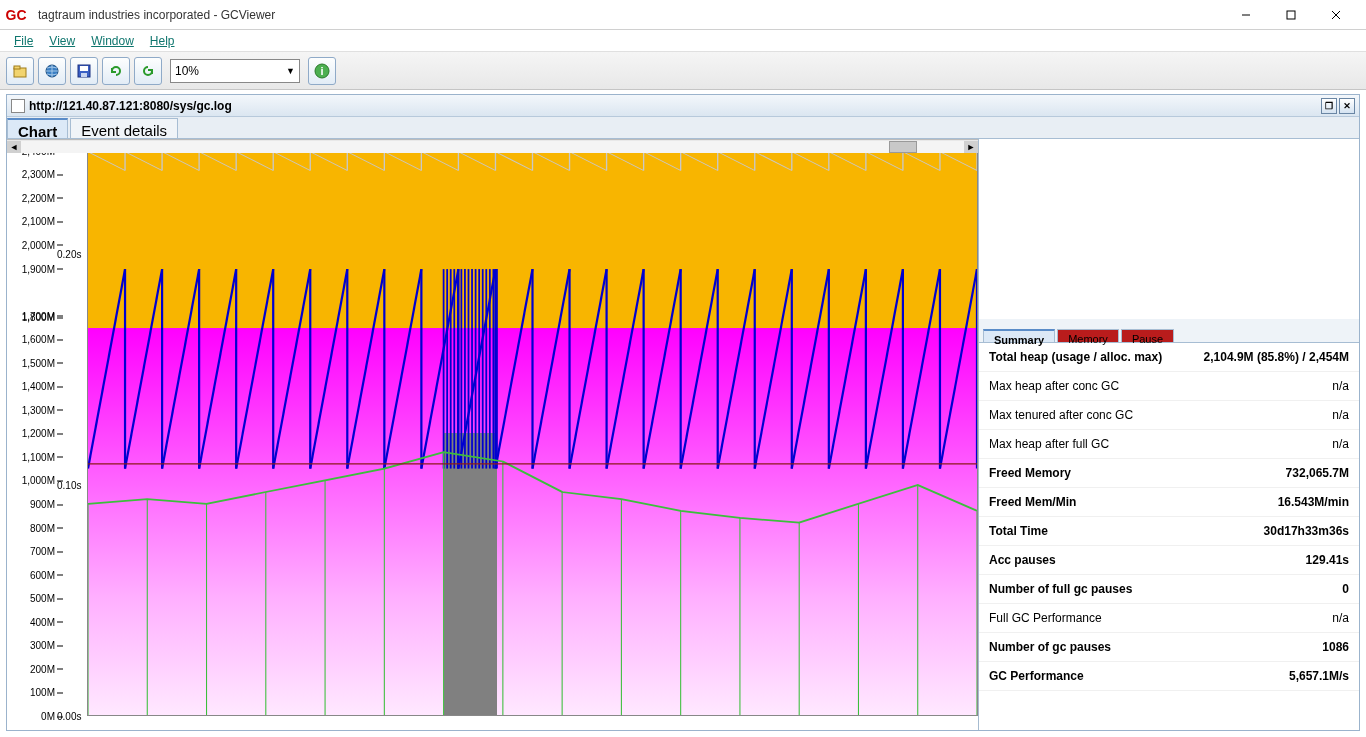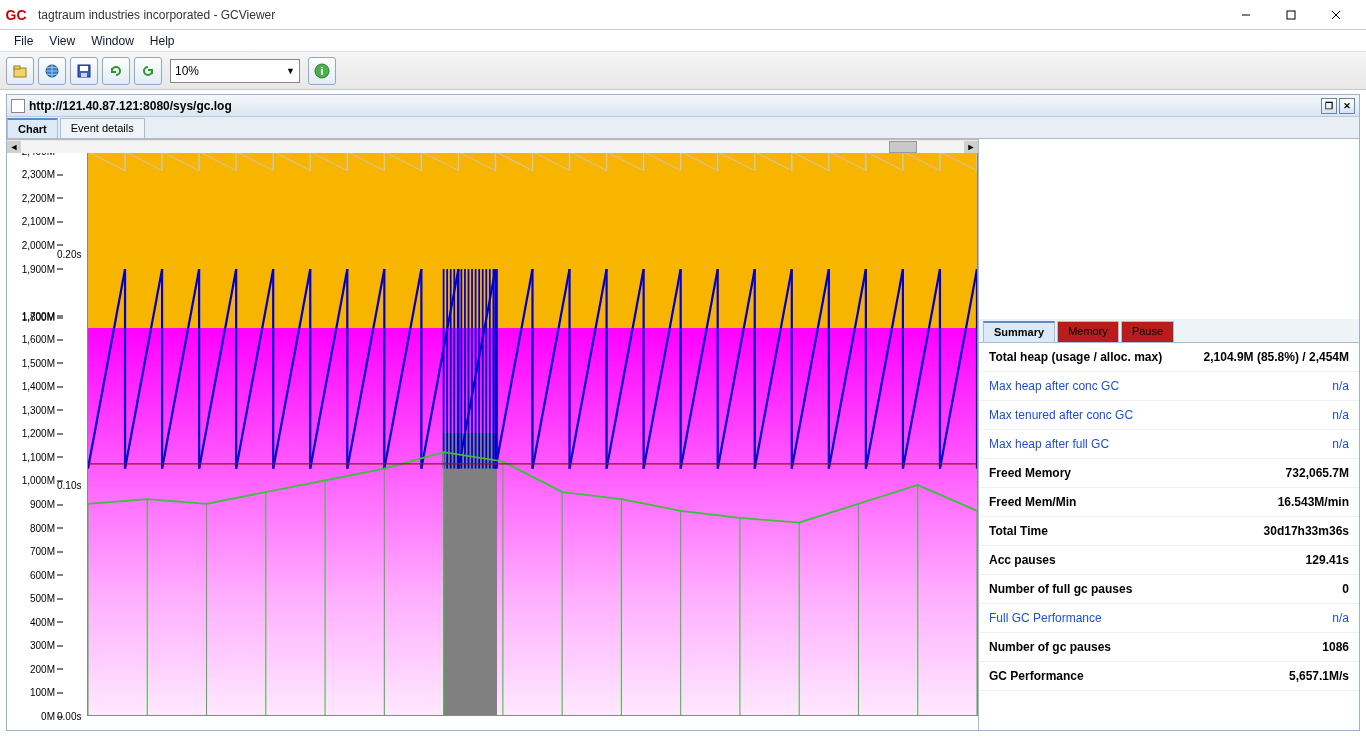--- a/index.html
+++ b/index.html
@@ -5,40 +5,40 @@
 * { box-sizing: border-box; margin: 0; padding: 0; }
 body { font-family: "Segoe UI", Tahoma, sans-serif; font-size: 12px; background: #fff; overflow: hidden; }
 
 .titlebar { height: 30px; background: #fff; border-bottom: 1px solid #d0d0d0; display: flex; align-items: center; padding: 0 8px; }
 .titlebar-icon { width: 16px; height: 16px; margin-right: 14px; display: inline-flex; align-items: center; justify-content: center; font-size: 14px; font-weight: bold; color: #c00; }
 .titlebar-title { flex: 1; color: #333; font-size: 12px; }
 .titlebar-controls { display: flex; gap: 0; }
 .titlebar-btn { width: 45px; height: 28px; display: flex; align-items: center; justify-content: center; cursor: pointer; }
 
 .menubar { height: 22px; background: #fff; display: flex; align-items: center; padding: 0 6px; border-bottom: 1px solid #e0e0e0; }
-.menu-item { padding: 2px 8px; cursor: pointer; color: #0f172a; }
+.menu-item { padding: 2px 8px; cursor: pointer; text-decoration: underline; color: #0f766e; }
 .menu-item::first-letter { }
 
 .toolbar { height: 38px; background: linear-gradient(#f5f5f5, #e8e8e8); border-bottom: 1px solid #c5c5c5; display: flex; align-items: center; padding: 0 6px; gap: 4px; }
 .tool-btn { width: 28px; height: 28px; border: 1px solid #8faac8; border-radius: 3px; background: linear-gradient(#fdfefe, #e2ecf6); display: inline-flex; align-items: center; justify-content: center; cursor: pointer; }
 .zoom-select { height: 24px; width: 130px; border: 1px solid #888; background: #fff; display: flex; align-items: center; justify-content: space-between; padding: 0 4px; margin: 0 4px; cursor: pointer; }
 .zoom-select .arrow { font-size: 9px; }
 
 .doc-frame { margin: 4px 6px; border: 1px solid #9bb3cc; background: #eef3f8; height: calc(100vh - 100px); display: flex; flex-direction: column; }
 .doc-title { height: 22px; background: linear-gradient(#f3f7fb, #dbe6f1); border-bottom: 1px solid #b7c9db; display: flex; align-items: center; padding: 0 4px; font-weight: bold; }
 .doc-title-icon { width: 14px; height: 14px; margin-right: 4px; border: 1px solid #888; background: #fff; }
 .doc-win-controls { margin-left: auto; display: flex; gap: 2px; }
 .doc-win-btn { width: 16px; height: 16px; border: 1px solid #6a86a4; background: linear-gradient(#fff, #d5e3f1); display: flex; align-items: center; justify-content: center; font-size: 9px; cursor: pointer; }
 
 .doc-body { flex: 1; display: flex; overflow: hidden; }
 .left-pane { flex: 1; display: flex; flex-direction: column; border-right: 1px solid #a6bbd0; }
 .right-pane { width: 380px; background: #fff; display: flex; flex-direction: column; }
 
 .chart-tabs { height: 22px; background: #e8eef4; display: flex; border-bottom: 1px solid #a7bdd3; }
-.chart-tab { padding: 3px 10px; border: 1px solid #a7bdd3; border-bottom: none; margin-right: 2px; margin-top: 1px; cursor: pointer; background: #f0f4f8; font-size: 11px; }
+.chart-tab { padding: 3px 10px; border: 1px solid #a7bdd3; border-bottom: none; margin-right: 2px; margin-top: 1px; cursor: pointer; background: #f0f4f8; font-size: 15px; }
 .chart-tab.active { background: #dce9f7; font-weight: bold; border-top: 2px solid #5a8cc8; }
 
 .chart-area { flex: 1; position: relative; background: #fff; overflow: hidden; }
 .chart-wrap { position: absolute; inset: 0 0 14px 0; display:flex; }
 .yaxis { width: 50px; background: #fff; position: relative; font-size: 10px; }
 .yaxis .tick { position: absolute; right: 2px; transform: translateY(-50%); white-space: nowrap; }
 .yaxis .tick::after { content: ""; position: absolute; right: -8px; top: 50%; width: 6px; height: 1px; background: #000; }
 .yaxis2 { width: 30px; position: relative; font-size: 10px; }
 .yaxis2 .tick2 { position: absolute; left: 0; transform: translateY(-50%); font-size: 10px; }
 
@@ -49,29 +49,29 @@
 .band-orange { position: absolute; left: 0; right: 0; background: #f8b500; }
 .band-magenta { position: absolute; left: 0; right: 0; background: linear-gradient(to bottom, #ff00ff, #ffb0ff 70%, #ffe8ff); }
 .gc-burst { position: absolute; background: #808080; }
 
 .hscroll { height: 14px; background: #e8e8e8; border-top: 1px solid #bbb; position: relative; display:flex; align-items:center; }
 .hscroll .arrow { width: 14px; height: 12px; background: #d0d0d0; display:flex; align-items:center; justify-content:center; font-size:9px; cursor:pointer; }
 .hscroll .track { flex:1; height: 12px; background: #f4f4f4; position: relative; }
 .hscroll .thumb { position: absolute; height: 12px; background: #c8c8c8; border: 1px solid #999; }
 
 .summary-tabs-spacer { height: 180px; }
-.summary-tabs { height: 24px; display: flex; border-bottom: 1px solid #a7bdd3; background: #eef3f8; padding-left: 4px; padding-top: 2px; }
+.summary-tabs { height: 24px; display: flex; border-bottom: 1px solid #a7bdd3; background: #eef3f8; padding-left: 4px; padding-top: 10px; }
 .sum-tab { padding: 3px 10px; border: 1px solid #a7bdd3; border-bottom: none; margin-right: 2px; background: #b91c1c; cursor: pointer; font-size: 11px; }
 .sum-tab.active { background: #dce9f7; font-weight: bold; border-top: 2px solid #5a8cc8; }
 
 .summary-table { flex: 1; overflow-y: auto; }
 .sum-row { display: flex; justify-content: space-between; padding: 7px 10px; border-bottom: 1px solid #f0f0f0; font-size: 12px; }
 .sum-row .label { font-weight: bold; }
 .sum-row .value { font-weight: bold; text-align: right; }
-.sum-row.dim .label, .sum-row.dim .value { color: #1d4ed8; font-weight: normal; }
+.sum-row.dim .label, .sum-row.dim .value { color: #000000; font-weight: normal; }
 
 svg.poly { position: absolute; inset: 0; width: 100%; height: 100%; }
 </style>
 </head>
 <body>
 
 <div class="titlebar">
   <span class="titlebar-icon">GC</span>
   <span class="titlebar-title">tagtraum industries incorporated - GCViewer</span>
   <div class="titlebar-controls">

